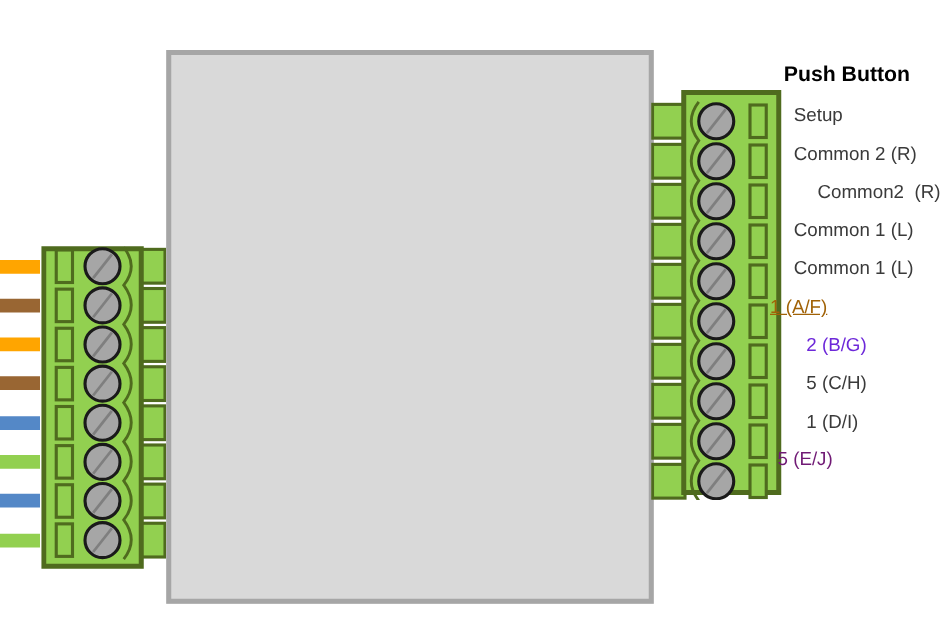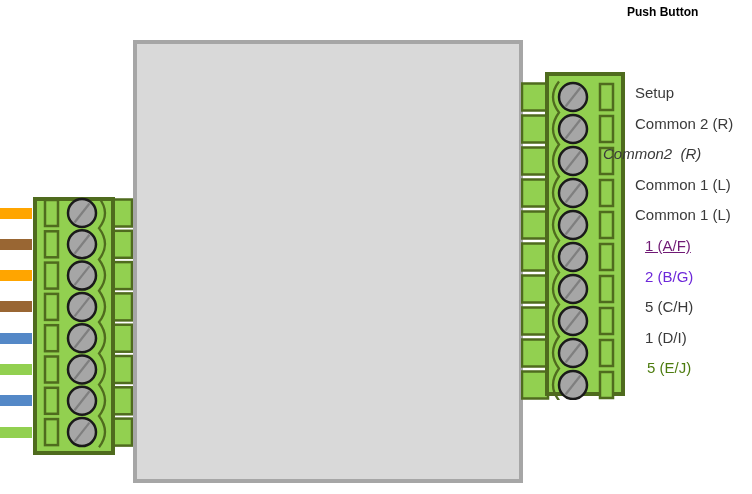--- a/index.html
+++ b/index.html
@@ -22,24 +22,25 @@
     position: absolute;
     left: 133px;
     top: 40px;
     width: 390px;
     height: 443px;
     box-sizing: border-box;
   }
   .title-line {
     position: absolute;
     left: 627px;
-    font-size: 12px;
+    font-size: 17px;
     font-weight: bold;
     color: #000000;
     white-space: pre;
+    margin-top: 45px;
   }
   .conn-label {
     position: absolute;
     height: 20px;
     line-height: 20px;
     font-size: 15px;
     white-space: pre;
   }
 </style>
 </head>
@@ -140,23 +141,23 @@
       <line x1="44.5" y1="292.5" x2="59.5" y2="273.5" stroke="#7F7F7F" stroke-width="2.2"></line>
       <circle cx="52" cy="315" r="14" fill="#A6A6A6" stroke="#1A1A1A" stroke-width="2.5"></circle>
       <line x1="44.5" y1="324.5" x2="59.5" y2="305.5" stroke="#7F7F7F" stroke-width="2.2"></line>
     </svg>
 
   <div class="title-line" style="top:5px;">Push Button</div>
 
   <div id="labels">
       <div class="conn-label" style="top: 83px; left: 635px; color: rgb(58, 58, 58);">Setup</div>
       <div class="conn-label" style="top: 113.6px; left: 635px; color: rgb(58, 58, 58);">Common 2 (R)</div>
-      <div class="conn-label" style="top: 144.2px; left: 603px; color: rgb(58, 58, 58); font-style: italic;">Common2  (R)</div>
+      <div class="conn-label" style="top: 144.2px; left: 654px; color: rgb(58, 58, 58);">Common2  (R)</div>
       <div class="conn-label" style="top: 174.8px; left: 635px; color: rgb(58, 58, 58);">Common 1 (L)</div>
       <div class="conn-label" style="top: 205.4px; left: 635px; color: rgb(58, 58, 58);">Common 1 (L)</div>
-      <div class="conn-label" style="top: 236px; left: 645px; color: #701a75; text-decoration: underline;">1 (A/F)</div>
+      <div class="conn-label" style="top: 236px; left: 616px; color: #a16207; text-decoration: underline;">1 (A/F)</div>
       <div class="conn-label" style="top: 266.6px; left: 645px; color: #6d28d9;">2 (B/G)</div>
       <div class="conn-label" style="top: 297.2px; left: 645px; color: rgb(58, 58, 58);">5 (C/H)</div>
       <div class="conn-label" style="top: 327.8px; left: 645px; color: rgb(58, 58, 58);">1 (D/I)</div>
-      <div class="conn-label" style="top: 358.4px; left: 647px; color: #4d7c0f;">5 (E/J)</div>
+      <div class="conn-label" style="top: 358.4px; left: 622px; color: #701a75;">5 (E/J)</div>
     </div>
 
 </div>
 
 </body></html>

